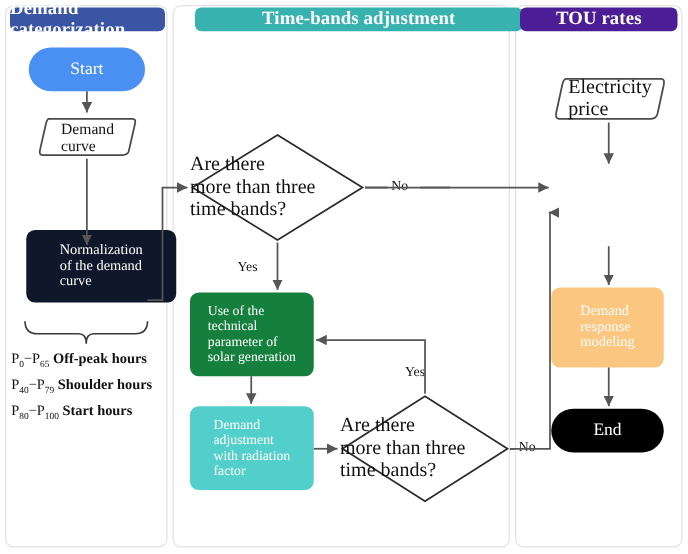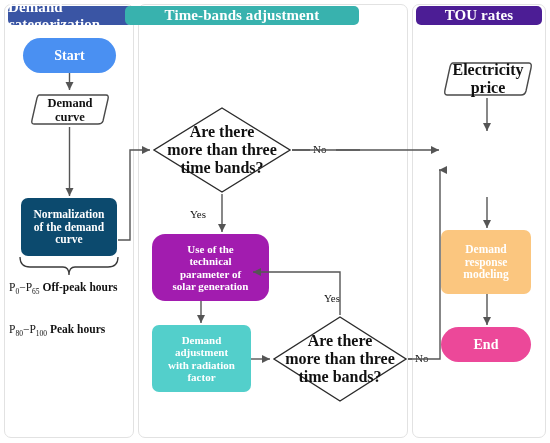--- a/index.html
+++ b/index.html
@@ -4,21 +4,21 @@
 <style>
   html,body{margin:0;padding:0;background:#ffffff;}
   body{width:550px;height:443px;font-family:"Liberation Serif",serif;}
   #root{position:relative;width:550px;height:443px;background:#fff;overflow:hidden;}
 
   .panel{position:absolute;border:1px solid #e2e2e2;border-radius:7px;background:#fff;box-sizing:border-box;}
   .hdr{position:absolute;border-radius:5px;display:flex;align-items:center;justify-content:center;
        color:#fff;font-weight:bold;font-size:15px;letter-spacing:.1px;box-sizing:border-box;}
 
   .node{position:absolute;display:flex;align-items:center;justify-content:center;
-        text-align:center;box-sizing:border-box;line-height:1.12;font-weight:bold;}
+        text-align:left;box-sizing:border-box;line-height:1.12;}
 
   .stadium{border-radius:999px;color:#fff;font-size:14px;}
   .proc{border-radius:7px;color:#fff;font-size:11.5px;padding:2px;}
   .para{color:#111;font-size:12.5px;}
   .dec{color:#111;font-size:16px;}
   .dec span{position:relative;z-index:2;display:block;width:100%;}
 
   .shp{position:absolute;left:0;top:0;width:100%;height:100%;z-index:1;}
   .lbl{position:absolute;font-size:11px;color:#111;white-space:nowrap;}
   .legend{position:absolute;font-size:11.5px;color:#111;white-space:nowrap;}
@@ -28,60 +28,64 @@
 </head>
 <body>
 
 <div id="root">
 
   <div class="panel" style="left:4px;top:4px;width:130px;height:434px;"></div>
   <div class="panel" style="left:138px;top:4px;width:270px;height:434px;"></div>
   <div class="panel" style="left:412px;top:4px;width:134px;height:434px;"></div>
 
   <div class="hdr" style="left:8px;top:6px;width:124px;height:19px;background:#3a55a4;">Demand categorization</div>
-  <div class="hdr" style="left:125px;top:6px;width:234px;height:19px;background:#38b2ae;">Time-bands adjustment</div>
+  <div class="hdr" style="left:156px;top:6px;width:262px;height:19px;background:#38b2ae;">Time-bands adjustment</div>
   <div class="hdr" style="left:416px;top:6px;width:126px;height:19px;background:#4c1d95;">TOU rates</div>
 
   <div class="node stadium" style="left:23px;top:38px;width:93px;height:35px;background:#4a90f2;">Start</div>
 
   <div class="node para" style="left:30px;top:92px;width:80px;height:35px;">
     <svg class="shp" viewBox="0 0 80 35" preserveAspectRatio="none">
       <path d="M9,3 L76,3 Q79,3 78,7 L73,29 Q72,32 68,32 L4,32 Q1,32 2,28 L7,6 Q8,3 9,3 Z" fill="#ffffff" stroke="#4a4a4a" stroke-width="1.4"></path>
     </svg>
     <span style="position:relative;z-index:2;white-space:pre-line;">Demand
 curve</span>
   </div>
 
-  <div class="node proc" style="left:21px;top:198px;width:96px;height:58px;background:#0c4a6e;white-space:pre-line;">Normalization
+  <div class="node proc" style="left:21px;top:184px;width:120px;height:58px;background:#0f172a;white-space:pre-line;">Normalization
 of the demand
 curve</div>
 
   <svg class="shp" style="position:absolute;left:18px;top:256px;width:103px;height:22px;z-index:2;">
     <path d="M2,1 Q2,11 12,11 L45,11 Q51,11 51,19 Q51,11 57,11 L90,11 Q100,11 100,1" fill="none" stroke="#3a3a3a" stroke-width="1.3"></path>
   </svg>
 
   <div class="legend" style="left:9px;top:281px;">
     <span>P</span><sub>0</sub><span>−</span><span>P</span><sub>65</sub>
     <b>Off-peak hours</b>
   </div>
+  <div class="legend" style="left:9px;top:302px;">
+    <span>P</span><sub>40</sub><span>−</span><span>P</span><sub>79</sub>
+    <b>Shoulder hours</b>
+  </div>
   <div class="legend" style="left:9px;top:323px;">
     <span>P</span><sub>80</sub><span>−</span><span>P</span><sub>100</sub>
-    <b>Peak hours</b>
+    <b>Start hours</b>
   </div>
 
   <div class="node dec" style="left:152px;top:106px;width:140px;height:88px;">
     <svg class="shp" viewBox="0 0 140 88" preserveAspectRatio="none">
       <polygon points="70,2 138,44 70,86 2,44" fill="#ffffff" stroke="#2b2b2b" stroke-width="1.4"></polygon>
     </svg>
     <span style="white-space:pre-line;">Are there
 more than three
 time bands?</span>
   </div>
 
-  <div class="node proc" style="left:152px;top:234px;width:117px;height:67px;background:#a21caf;white-space:pre-line;font-size:11px;border-radius:13px;">Use of the
+  <div class="node proc" style="left:152px;top:234px;width:99px;height:67px;background:#15803d;white-space:pre-line;font-size:11px;">Use of the
 technical
 parameter of
 solar generation</div>
 
   <div class="node proc" style="left:152px;top:325px;width:99px;height:67px;background:#53cfcb;white-space:pre-line;font-size:11px;">Demand
 adjustment
 with radiation
 factor</div>
 
   <div class="node dec" style="left:272px;top:315px;width:136px;height:88px;">
@@ -104,21 +108,21 @@
     </svg>
     <span style="position:relative;z-index:2;white-space:pre-line;">Electricity
 price</span>
   </div>
 
 
   <div class="node proc" style="left:441px;top:230px;width:90px;height:64px;background:#fbc67f;white-space:pre-line;">Demand
 response
 modeling</div>
 
-  <div class="node stadium" style="left:441px;top:327px;width:90px;height:35px;background:#ec4899;">End</div>
+  <div class="node stadium" style="left:441px;top:327px;width:90px;height:35px;background:#000000;">End</div>
 
   <svg class="wires">
     <defs>
       <marker id="ah" markerWidth="7" markerHeight="7" refX="6" refY="3" orient="auto">
         <path d="M0,0 L6,3 L0,6 z" fill="#555"></path>
       </marker>
     </defs>
     <g stroke="#555" stroke-width="1.4" fill="none" marker-end="url(#ah)">
       <path d="M69.5,73 L69.5,90"></path>
       <path d="M69.5,127 L69.5,196"></path>

